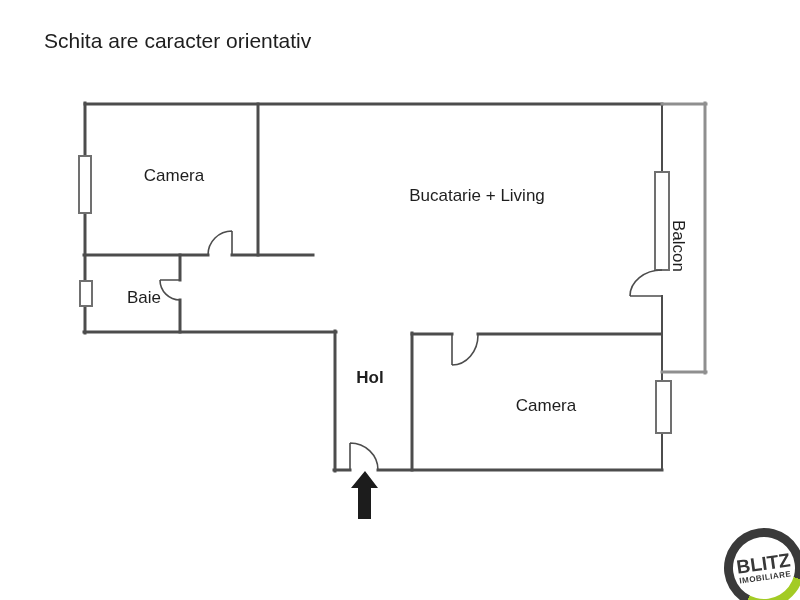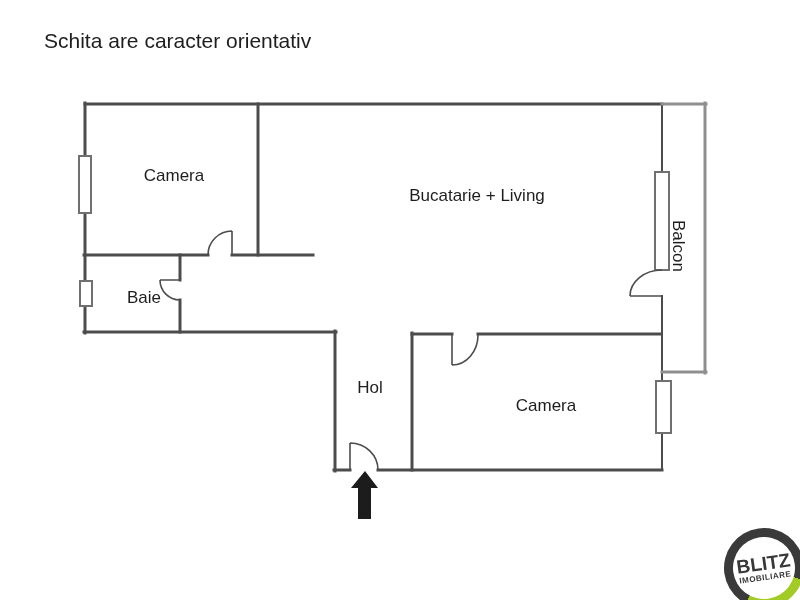--- a/index.html
+++ b/index.html
@@ -105,21 +105,21 @@
       <path d="M452,334 V365 M452,365 A26,30 0 0 0 478,335"></path>
       <path d="M350,443 V470 M350,443 A28,27 0 0 1 378,470"></path>
     </g>
 
     <polygon points="365,471 378,488 371,488 371,519 358,519 358,488 351,488" fill="#1c1c1c"></polygon>
   </svg>
 
   <div class="label" style="left:174px;top:176px;">Camera</div>
   <div class="label" style="left:477px;top:196px;">Bucatarie + Living</div>
   <div class="label" style="left:144px;top:298px;">Baie</div>
-  <div class="label" style="left:370px;top:388px;">Hol</div>
+  <div class="label" style="left:370px;top:378px;font-weight:bold;">Hol</div>
   <div class="label" style="left:546px;top:406px;">Camera</div>
   <div class="label rot" style="left:678px;top:246px;">Balcon</div>
 
   <div class="logo">
     <div class="ring"></div>
     <div class="ring-hole"></div>
     <div class="text">
       <div class="l1">BLITZ</div>
       <div class="l2">IMOBILIARE</div>
     </div>

